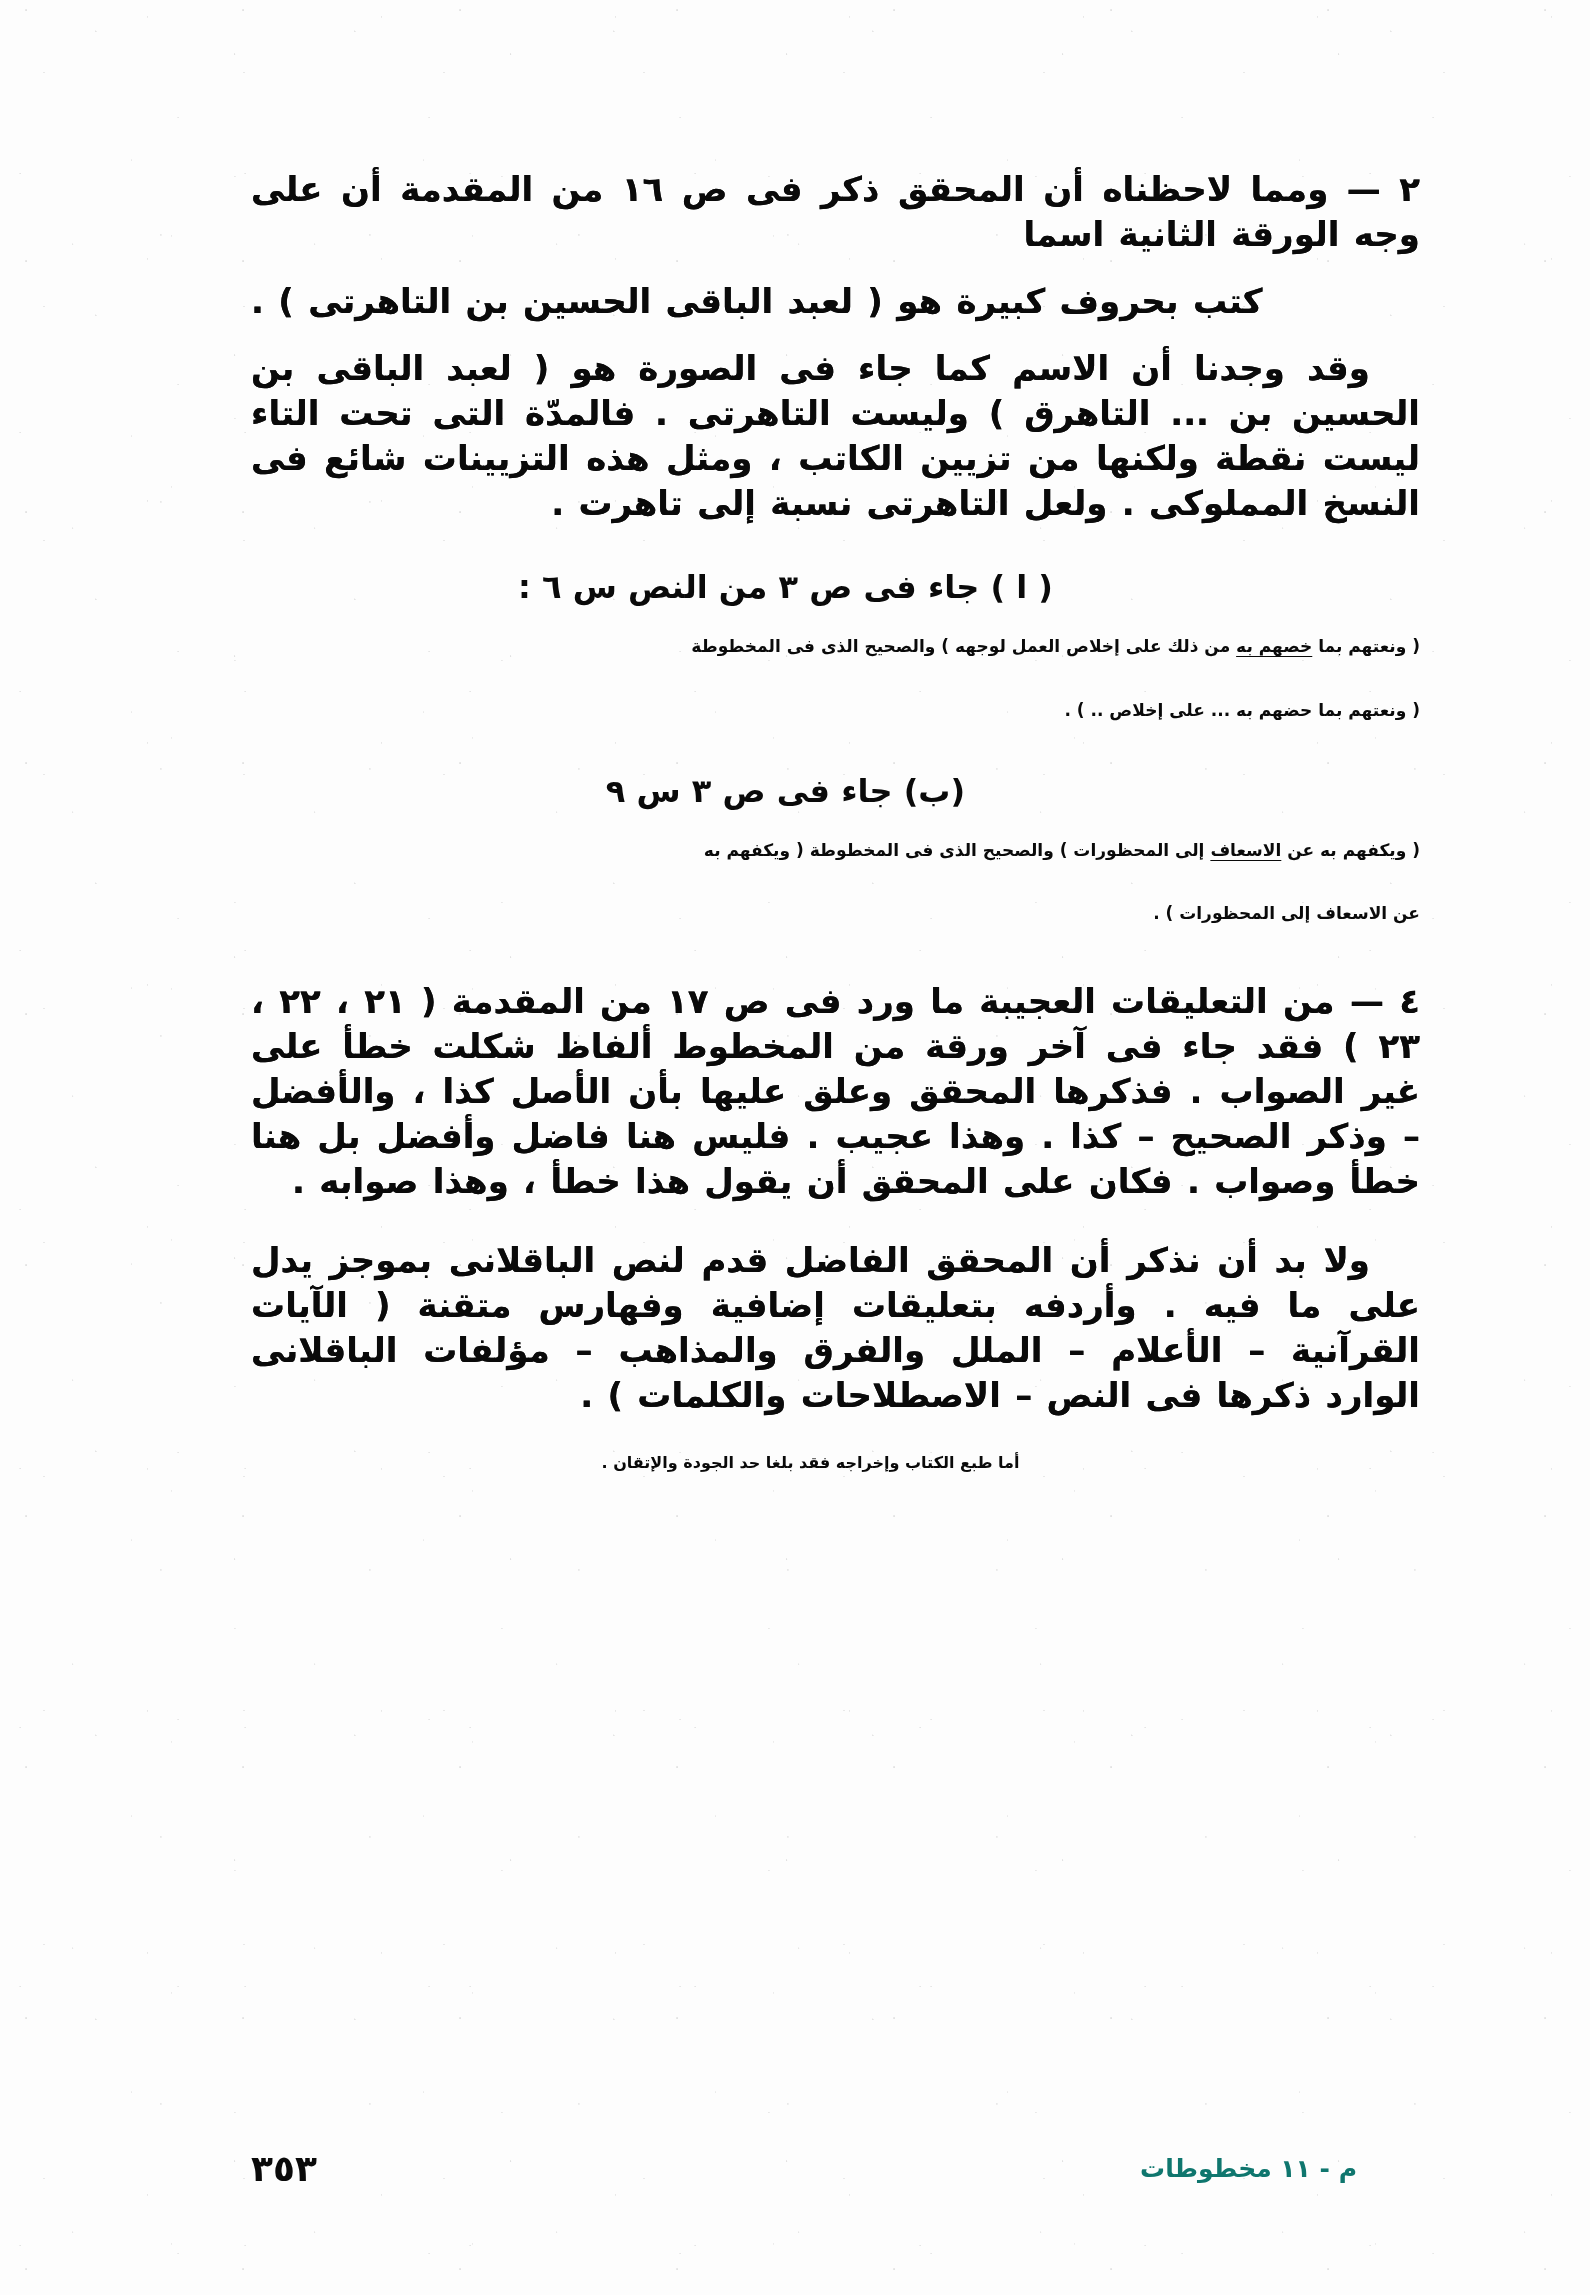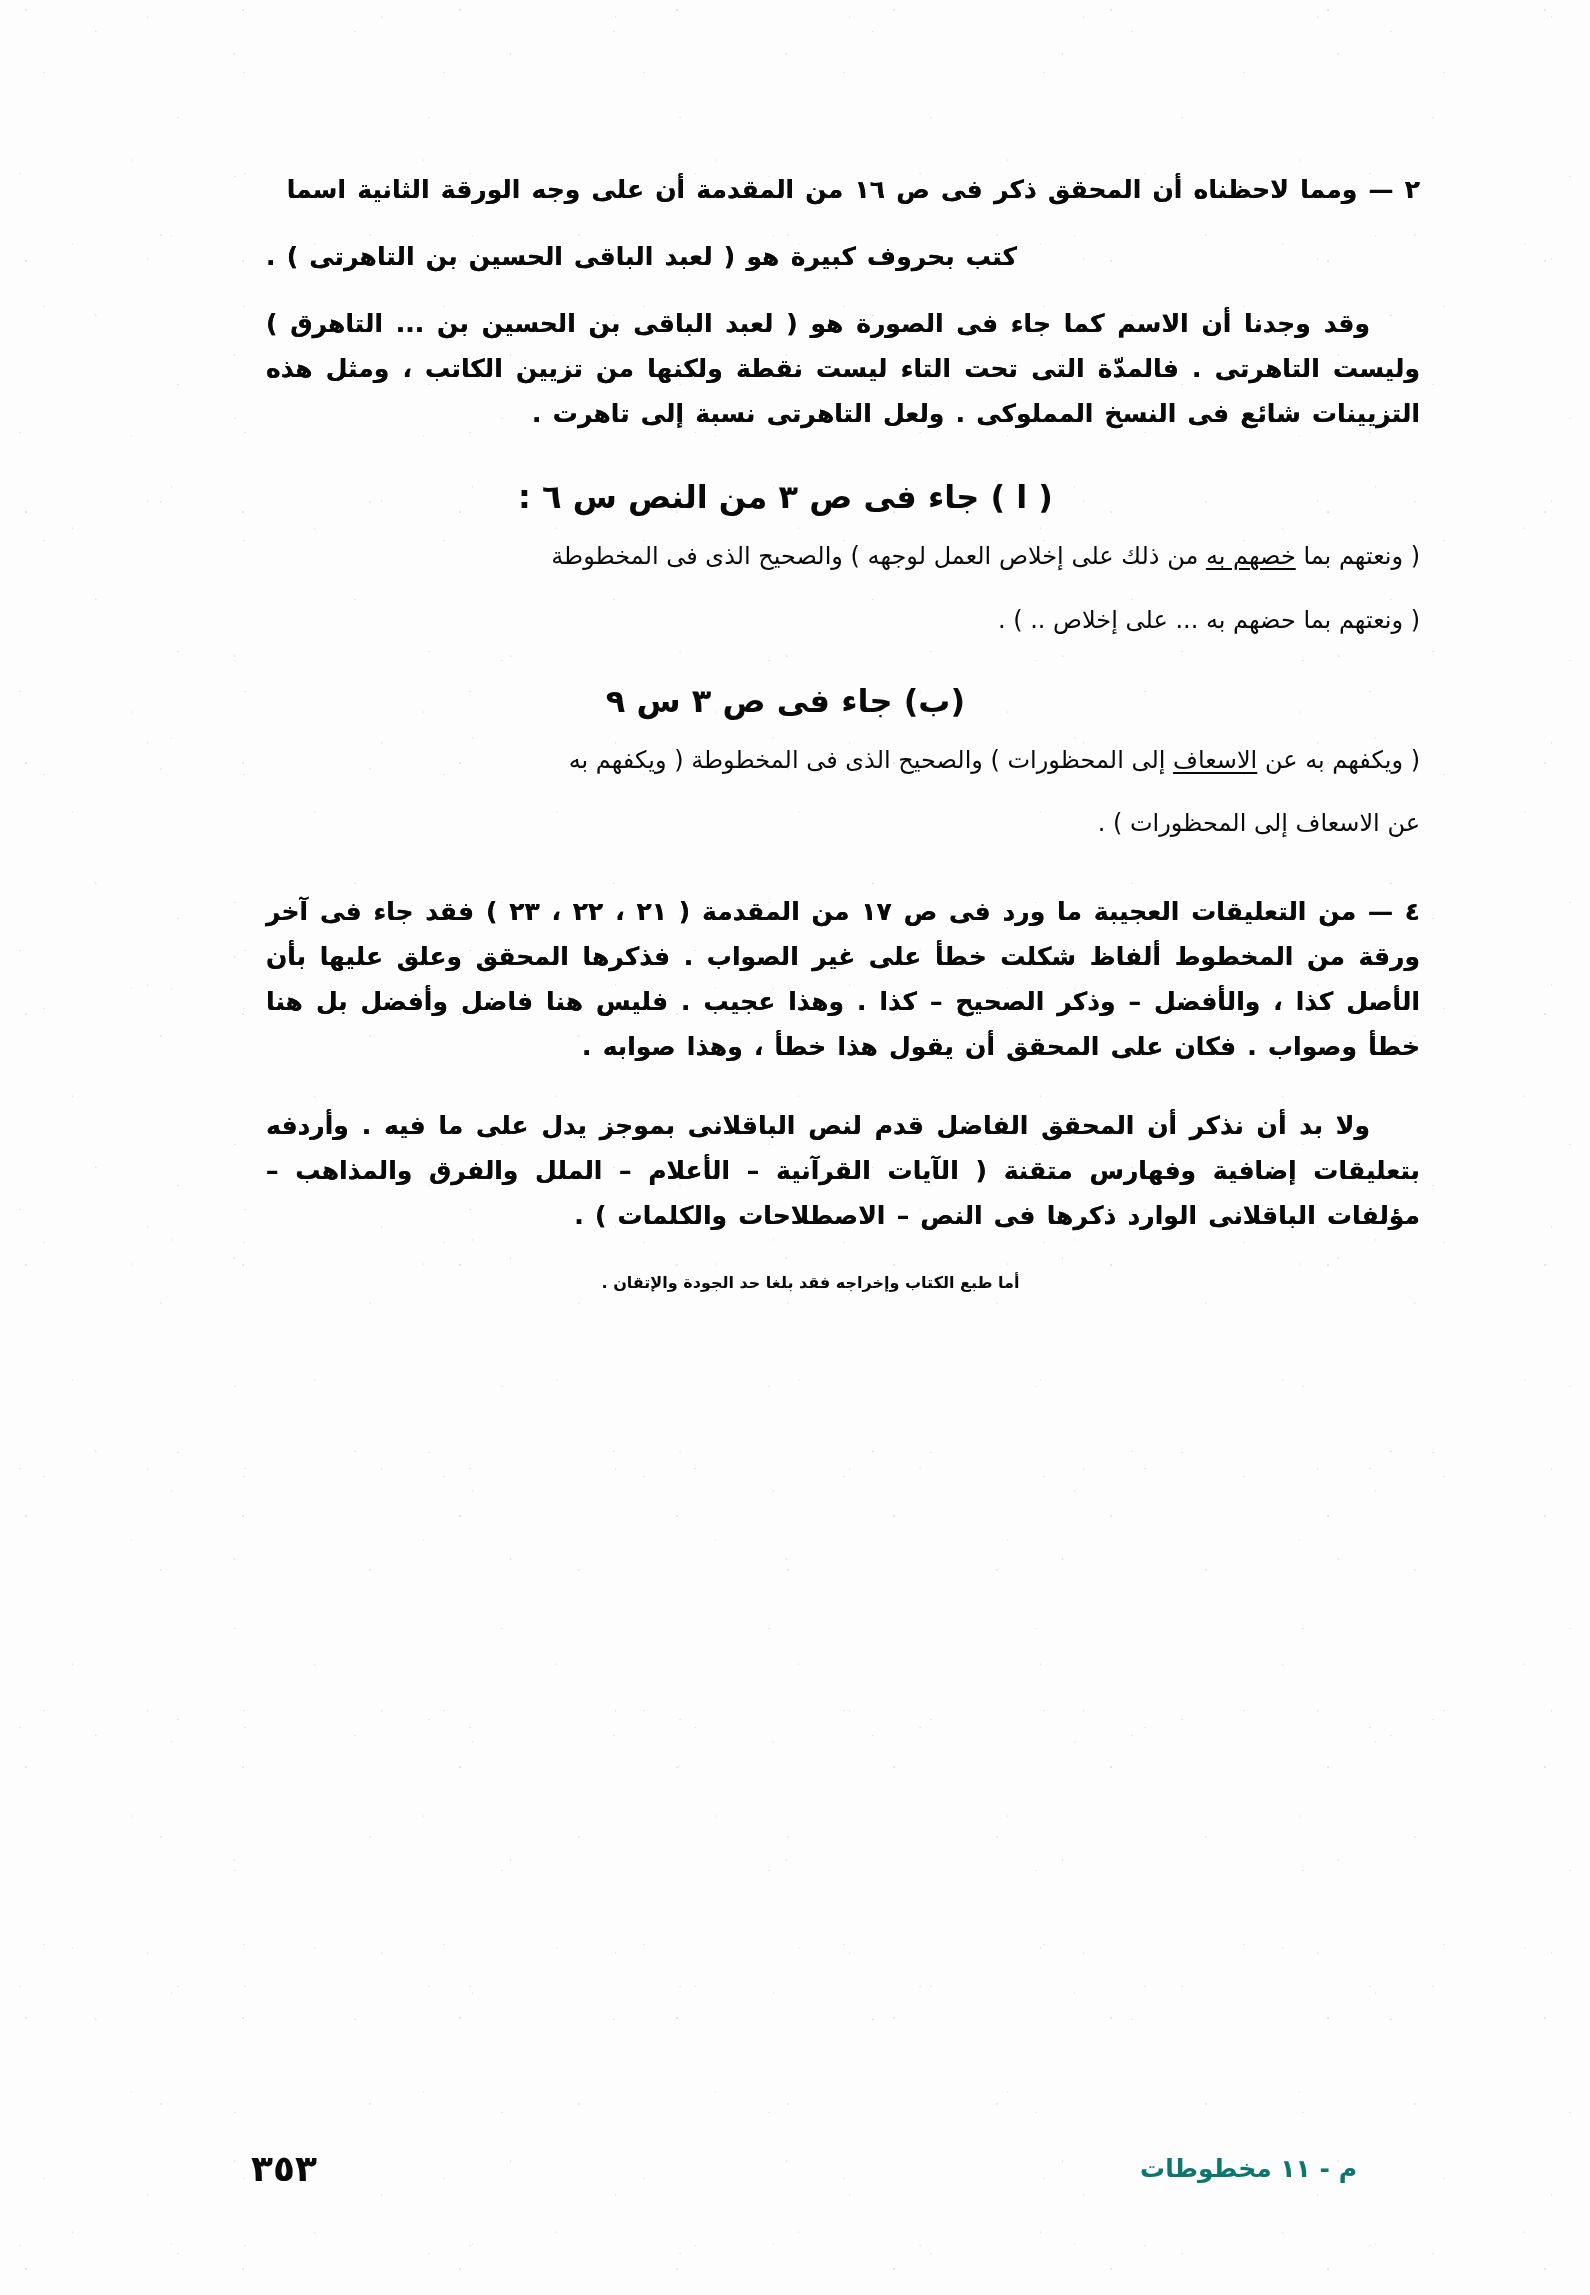--- a/index.html
+++ b/index.html
@@ -42,39 +42,39 @@
     position: absolute;
     left: 251px;
     top: 167px;
     width: 1169px;
     direction: rtl;
     text-align: justify;
     text-align-last: auto;
     color: #0a0a0a;
   }
   .para {
-    margin: 0 0 22px 15px;
-    font-size: 25px;
+    margin: 0 0 22px 0;
+    font-size: 34px;
     line-height: 45px;
     letter-spacing: 0.2px;
     word-spacing: 2.5px;
     font-weight: 600;
     text-shadow: 0 0 0.5px rgba(0,0,0,0.85);
   }
   .para.indent {
     text-indent: 50px;
   }
   .para.centerish {
     text-align: left;
   }
   .quote-line {
     margin: 0 0 18.4px 0;
-    font-size: 24px;
+    font-size: 17px;
     line-height: 45px;
-    font-weight: 400;
+    font-weight: 700;
     text-align: justify;
   }
   .sub-head {
     margin: 6.7px 0 15px 0;
     font-size: 32px;
     line-height: 43px;
     font-weight: 600;
     text-align: center;
     padding-right: 100px;
   }

